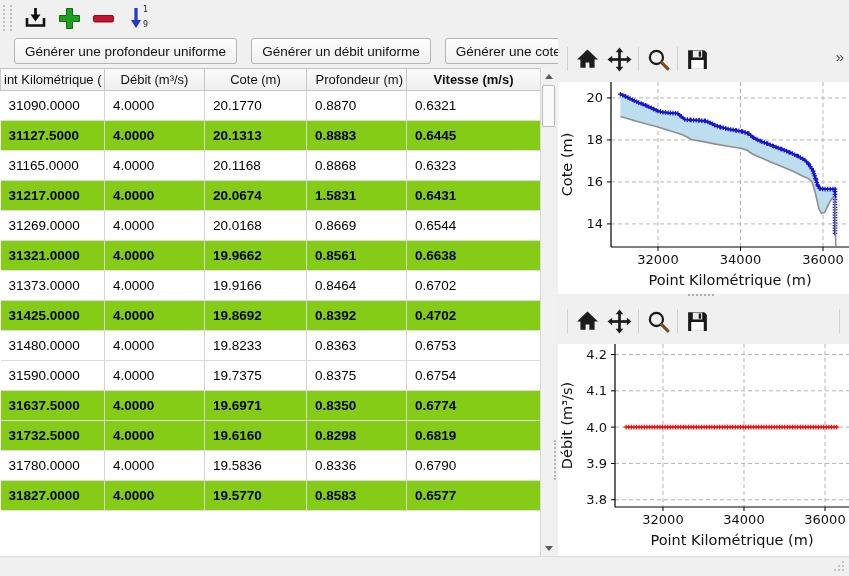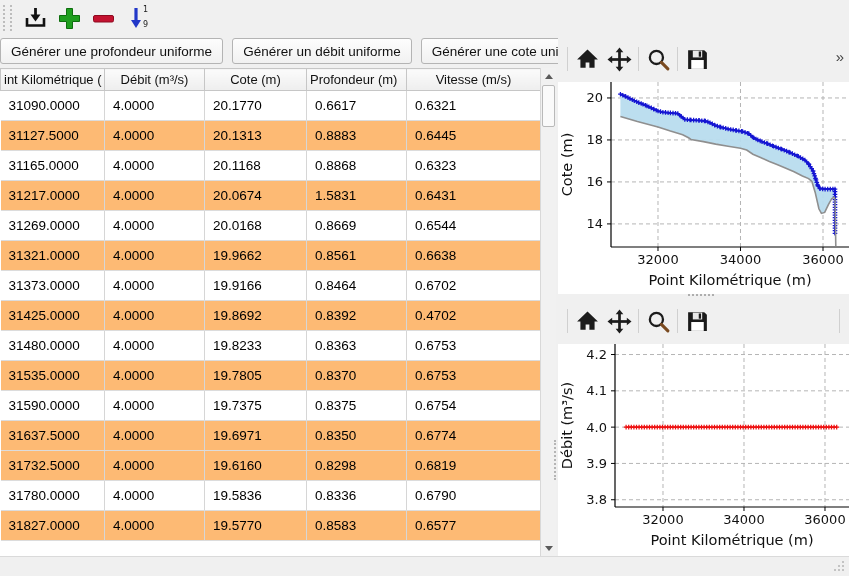--- a/index.html
+++ b/index.html
@@ -9,35 +9,35 @@
 
   
   #main-toolbar{left:0;top:0;width:849px;height:36px;background:#f0f0f0;display:flex;align-items:center;}
   .drag-grip{width:5px;height:26px;border-left:2px dotted #bdbdbd;border-right:2px dotted #bdbdbd;margin:0 6px 0 3px;}
   .tbtn{width:34px;height:32px;border:none;background:transparent;display:flex;align-items:center;justify-content:center;padding:0;cursor:default;}
   .sorticon{position:relative;width:22px;height:24px;}
   .sorticon .n{position:absolute;right:0;font-size:8px;line-height:8px;color:#222;font-family:"DejaVu Sans",sans-serif;}
   .sorticon .n1{top:0;} .sorticon .n9{bottom:1px;}
 
   
-  #btn-row{left:0;top:36px;width:849px;height:30px;display:flex;align-items:center;gap:9px;padding-left:0;box-sizing:border-box;}
+  #btn-row{left:0;top:36px;width:849px;height:30px;display:flex;align-items:center;gap:14px;padding-left:14px;box-sizing:border-box;}
   .gen-btn{height:26px;padding:0 10px;font-size:13.5px;color:#111;
            background:linear-gradient(#fdfdfd,#f1f1f1);border:1px solid #b4b4b4;border-radius:3px;
            font-family:"Liberation Sans",sans-serif;}
 
   
   #table-pane{left:0;top:68px;width:556px;height:488px;background:#fff;overflow:hidden;}
   table{border-collapse:collapse;table-layout:fixed;width:540px;background:#fff;}
   th{height:21px;font-weight:normal;font-size:13px;color:#111;
      background:linear-gradient(#fbfbfb,#eeeeee);border:1px solid #c6c6c6;
      overflow:hidden;white-space:nowrap;padding:0 3px;}
   td{height:29px;font-size:13.5px;color:#000;padding:0 0 0 8px;
      border-right:1px solid #d6d6d6;border-bottom:1px solid #dcdcdc;
      overflow:hidden;white-space:nowrap;background:#fff;}
-  tr.alt td{background:#fdba74;}
+  tr.alt td{background:#84cc16;font-weight:bold;}
 
   
   #vscroll{left:540px;top:68px;width:16px;height:488px;background:#f1f1f1;border-left:1px solid #d8d8d8;box-sizing:border-box;}
   .sb-btn{position:absolute;left:0;width:15px;height:16px;background:#f1f1f1;display:flex;align-items:center;justify-content:center;}
   .tri-up{width:0;height:0;border-left:4px solid transparent;border-right:4px solid transparent;border-bottom:5px solid #5a5a5a;}
   .tri-dn{width:0;height:0;border-left:4px solid transparent;border-right:4px solid transparent;border-top:5px solid #5a5a5a;}
   #sb-thumb{position:absolute;left:1px;top:17px;width:13px;height:42px;background:#fafafa;border:1px solid #b9b9b9;border-radius:2px;box-sizing:border-box;}
 
   
   #vsplit{left:554px;top:440px;width:4px;height:40px;border-left:2px dotted #b5b5b5;}
@@ -109,30 +109,30 @@
         <col style="width:100px">
         <col style="width:102px">
         <col style="width:100px">
         <col style="width:134px">
     </colgroup>
     <thead>
         <tr id="thead-row">
           <th style="text-align: center; margin-top: 46px;">int Kilométrique (</th>
           <th style="text-align: center;">Débit (m³/s)</th>
           <th style="text-align: center;">Cote (m)</th>
-          <th style="text-align: left;">Profondeur (m)</th>
-          <th style="text-align: center;">Vitesse (m/s)</th>
+          <th style="text-align: right;">Profondeur (m)</th>
+          <th style="text-align: center; font-weight: bold;">Vitesse (m/s)</th>
         </tr>
       </thead>
     <tbody id="tbody">
         <tr>
           <td>31090.0000</td>
           <td>4.0000</td>
           <td>20.1770</td>
-          <td>0.6617</td>
+          <td>0.8870</td>
           <td>0.6321</td>
         </tr>
         <tr class="alt">
           <td>31127.5000</td>
           <td>4.0000</td>
           <td>20.1313</td>
           <td>0.8883</td>
           <td>0.6445</td>
         </tr>
         <tr>
@@ -175,27 +175,20 @@
           <td>4.0000</td>
           <td>19.8692</td>
           <td>0.8392</td>
           <td>0.4702</td>
         </tr>
         <tr>
           <td>31480.0000</td>
           <td>4.0000</td>
           <td>19.8233</td>
           <td>0.8363</td>
-          <td>0.6753</td>
-        </tr>
-        <tr class="alt">
-          <td>31535.0000</td>
-          <td>4.0000</td>
-          <td>19.7805</td>
-          <td>0.8370</td>
           <td>0.6753</td>
         </tr>
         <tr>
           <td>31590.0000</td>
           <td>4.0000</td>
           <td>19.7375</td>
           <td>0.8375</td>
           <td>0.6754</td>
         </tr>
         <tr class="alt">

